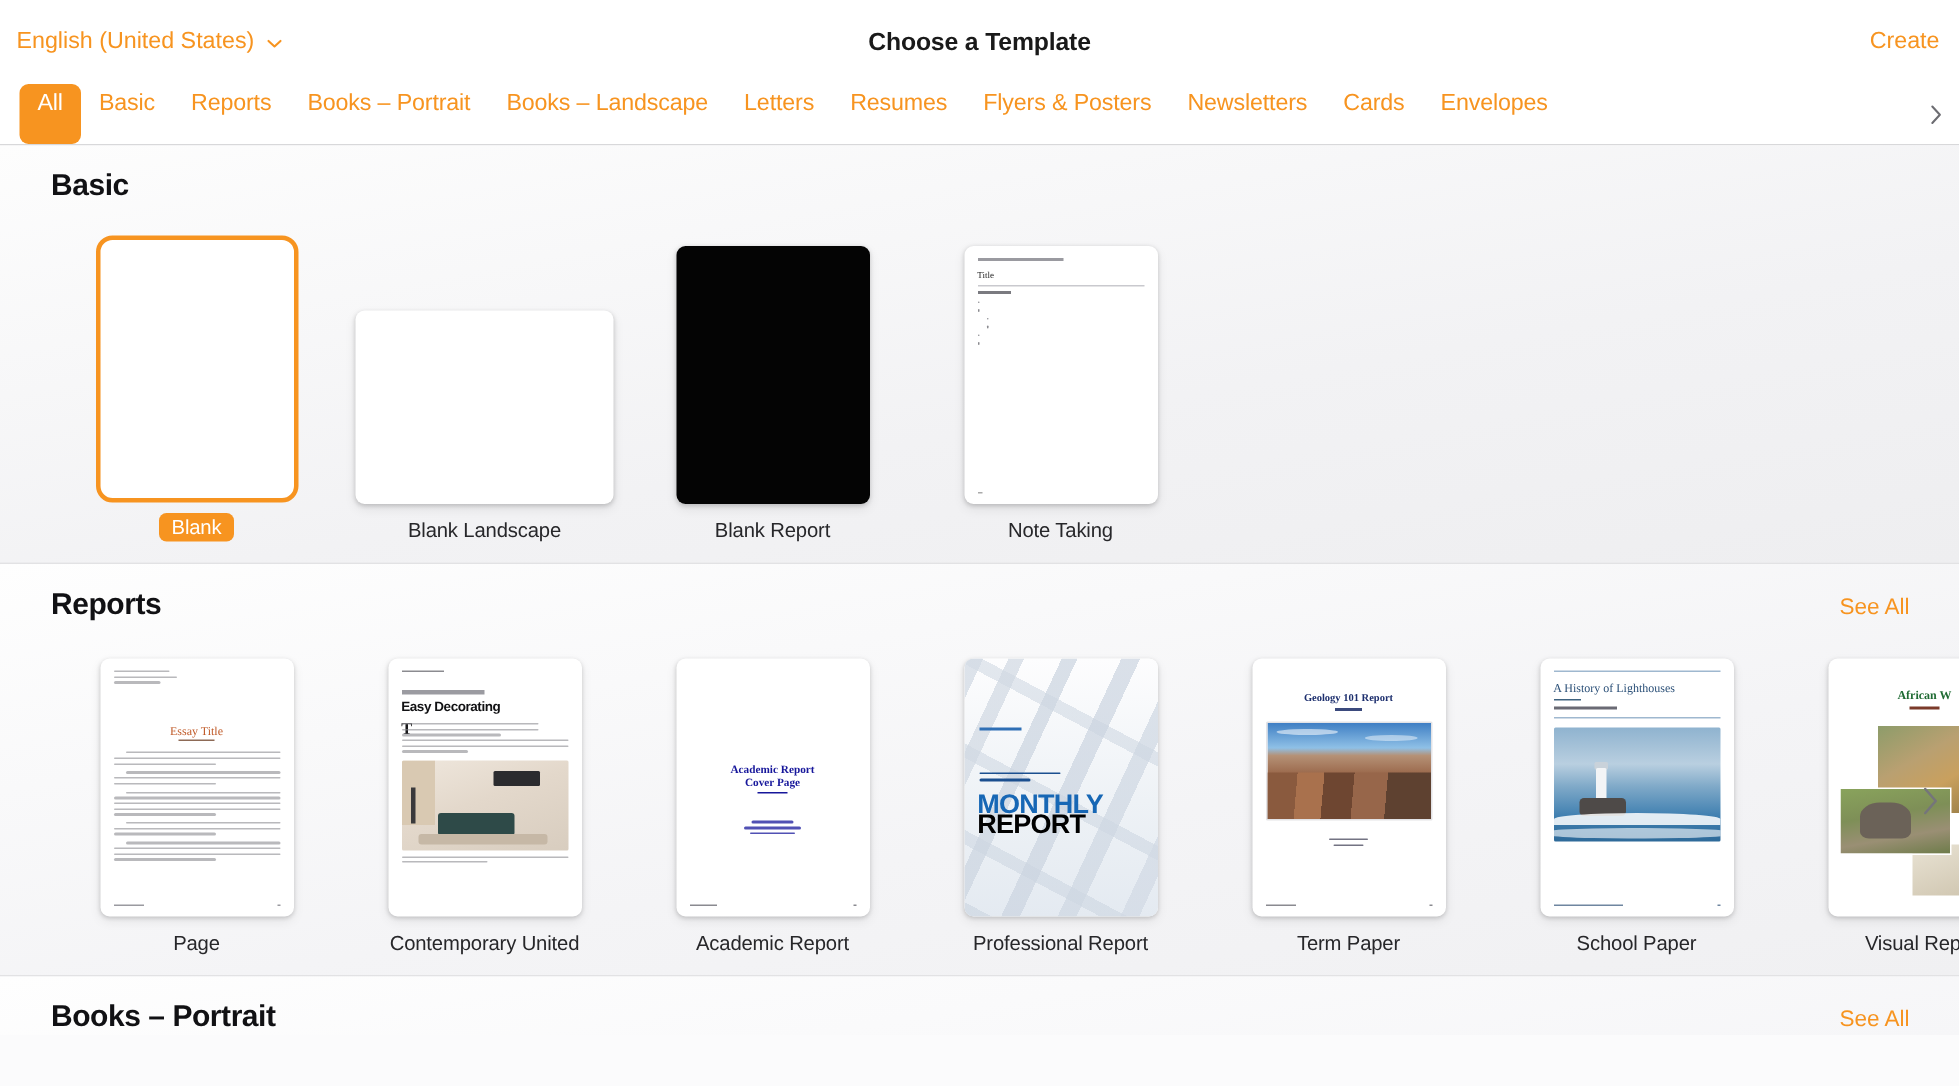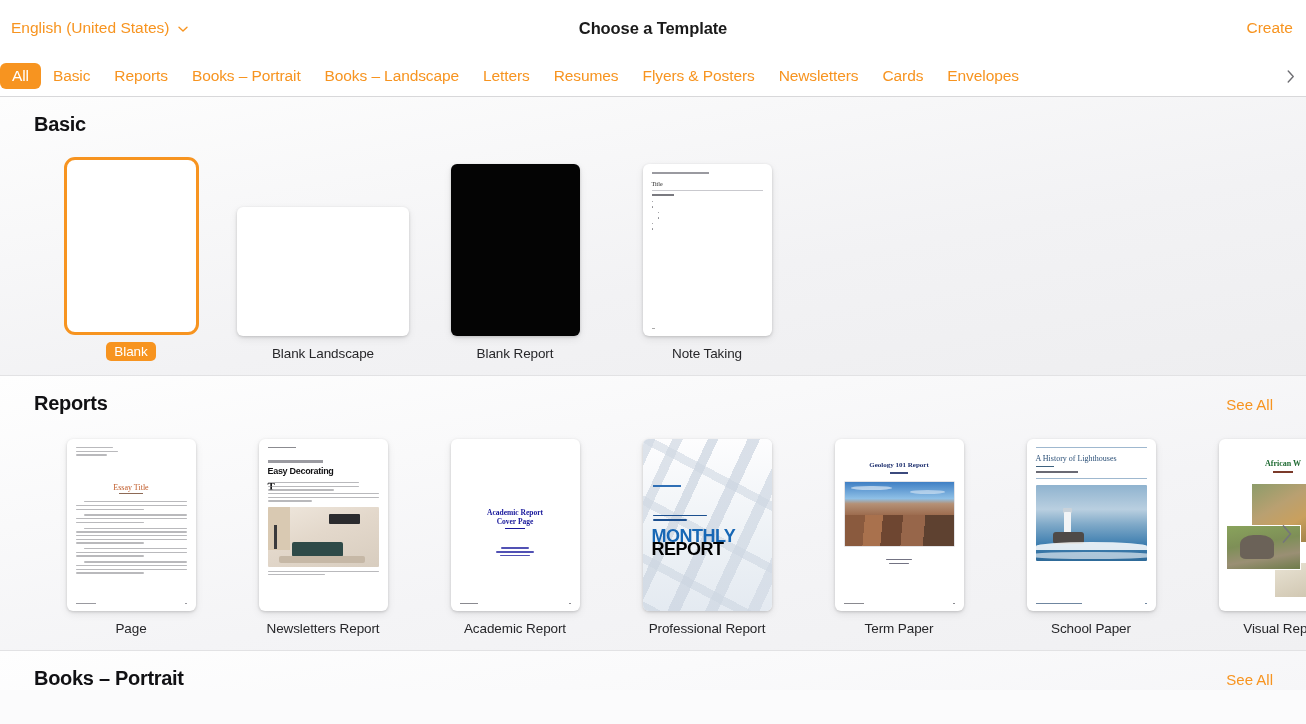--- a/index.html
+++ b/index.html
@@ -30,21 +30,21 @@
   }
   .create-btn {
     position: absolute; right: 13px; top: 50%; transform: translateY(-50%);
     color: #F79420; font-size: 15.5px; cursor: default; white-space: nowrap;
   }
 
   
   .tabbar {
     position: relative; height: 41px; background: #ffffff;
     border-bottom: 1px solid #d8d8da;
-    display: flex; align-items: center; 
+    display: flex; padding-left: 13px;
     overflow: hidden; white-space: nowrap;
   }
   .tab {
     color: #F79420; font-size: 15.5px; padding: 4px 12px;
     border-radius: 6px; cursor: default; flex: 0 0 auto; letter-spacing: -0.1px;
   }
   .tab.active { background: #F79420; color: #ffffff; font-weight: normal; }
   .tab-scroll-right {
     position: absolute; right: 6px; top: 50%; transform: translateY(-50%);
     width: 20px; height: 24px; display:flex; align-items:center; justify-content:center;
@@ -426,21 +426,21 @@
                     <span class="sofa"></span>
                     <span class="rug"></span>
                 </div>
                 <div class="cr-cap">
                     <div class="ln sm"></div>
                     <div class="ln sm" style="width:52%"></div>
                   </div>
               </div>
             </div>
           </div>
-          <div class="tile-label">Newsletters Report</div>
+          <div class="tile-label">Contemporary United</div>
         </div>
 
         <div class="tile">
           <div class="thumb-wrap">
             <div class="thumb portrait">
               <div class="doc">
                 <div class="ac-center">
                   <div class="ac-t">Academic Report</div>
                   <div class="ac-t">Cover Page</div>
                   <div class="ac-s"></div>

